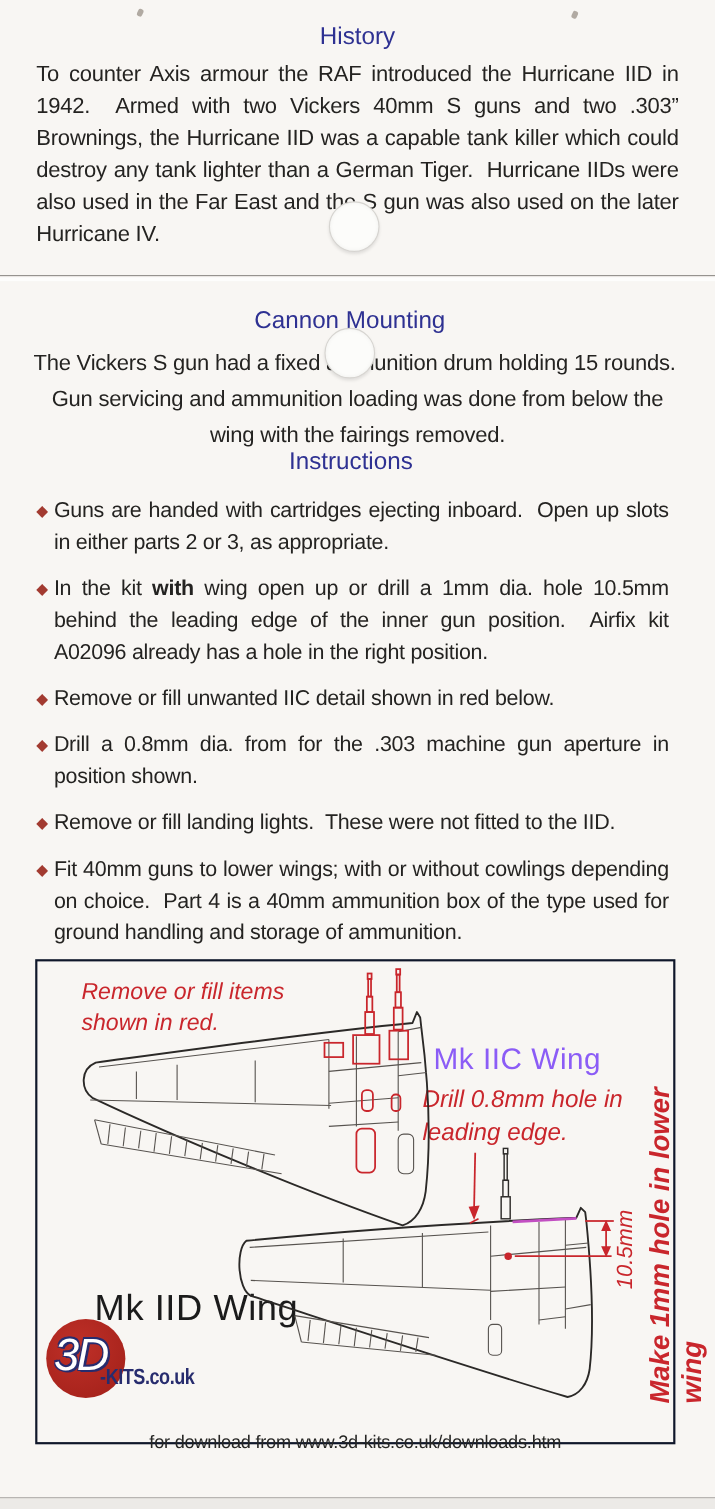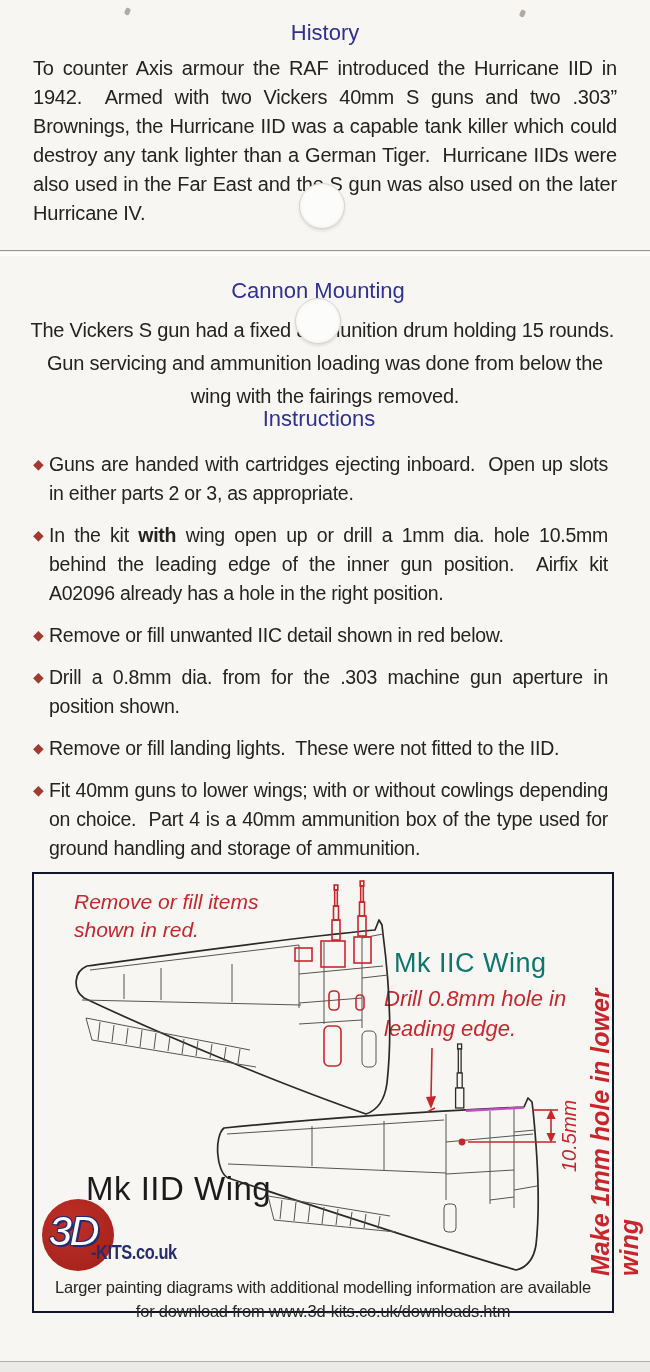--- a/index.html
+++ b/index.html
@@ -25,21 +25,21 @@
   #instr-title{position:absolute;top:150px;left:0;right:12px;}
   #bullets{position:absolute;top:194px;left:33px;width:575px;}
   .bullet{position:relative;padding-left:16px;font-size:19.5px;line-height:29px;letter-spacing:-0.25px;text-align:justify;text-align-last:left;margin-bottom:13px;}
   .bullet .bl{position:absolute;left:0;top:0;font-size:14px;color:var(--bullet_maroon);}
   .bullet .bold{font-weight:bold;}
   #diagram-box{position:absolute;left:32px;top:616px;width:582px;height:441px;border:2px solid #0f172a;background:var(--paper);}
   #diagram-box .abs{position:absolute;}
   .rednote{font-style:italic;color:var(--annotation_red);}
   #remove-note{left:40px;top:14px;width:185px;font-size:21px;line-height:28px;}
   #drill-note{left:350px;top:110px;width:190px;font-size:22px;line-height:30px;}
-  #mk-iic-label{left:360px;top:74px;font-size:27px;color:#0f766e;letter-spacing:0.5px;}
+  #mk-iic-label{left:360px;top:74px;font-size:27px;color:#8b5cf6;letter-spacing:0.5px;}
   #mk-iid-label{left:52px;top:296px;font-size:33px;color:#1b1b1b;letter-spacing:0.5px;}
   #dim-label{left:524px;top:298px;width:84px;font-size:20px;transform:rotate(-90deg);transform-origin:0 0;}
   #make-note{left:552px;top:402px;width:320px;font-size:25px;font-weight:bold;transform:rotate(-90deg);transform-origin:0 0;}
   #logo-circle{left:8px;top:325px;width:72px;height:72px;border-radius:50%;background:radial-gradient(circle at 40% 35%,#bf3028,#a01f18);}
   #logo-3d{left:15px;top:334px;font-size:41px;font-weight:normal;font-style:italic;color:#ffffff;letter-spacing:-2px;
     text-shadow:-1px -1px 0 var(--logo_navy),1px -1px 0 var(--logo_navy),-1px 1px 0 var(--logo_navy),2px 2px 0 var(--logo_navy);}
   #logo-kits{left:57px;top:367px;font-size:20px;font-weight:bold;color:var(--logo_navy);letter-spacing:-0.5px;transform:scaleX(0.82);transform-origin:left center;}
   .footline{left:0;right:0;text-align:center;font-size:16.5px;letter-spacing:-0.2px;color:#262624;}
   #foot1{top:404px;} #foot2{top:428px;}
   .hole{position:absolute;width:46px;height:46px;border-radius:50%;background:#fcfcfa;border:1px solid #d6d4d0;
@@ -203,20 +203,19 @@
         <polygon class="redfill" points="352.5,93 361.5,93 357,103"></polygon>
       </g>
     </svg>
 
     <div>
       <div class="abs" id="logo-circle"></div>
       <div class="abs" id="logo-3d">3D</div>
       <div class="abs" id="logo-kits">-KITS.co.uk</div>
     </div>
 
-    <div class="abs footline" id="foot1">Larger painting diagrams with additional modelling information are available</div>
     <div class="abs footline" id="foot2">for download from www.3d-kits.co.uk/downloads.htm</div>
   </div>
 
   <div class="hole" id="hole2"></div>
 </div>
 
 <div id="bottom-edge"></div>
 
 </body></html>

